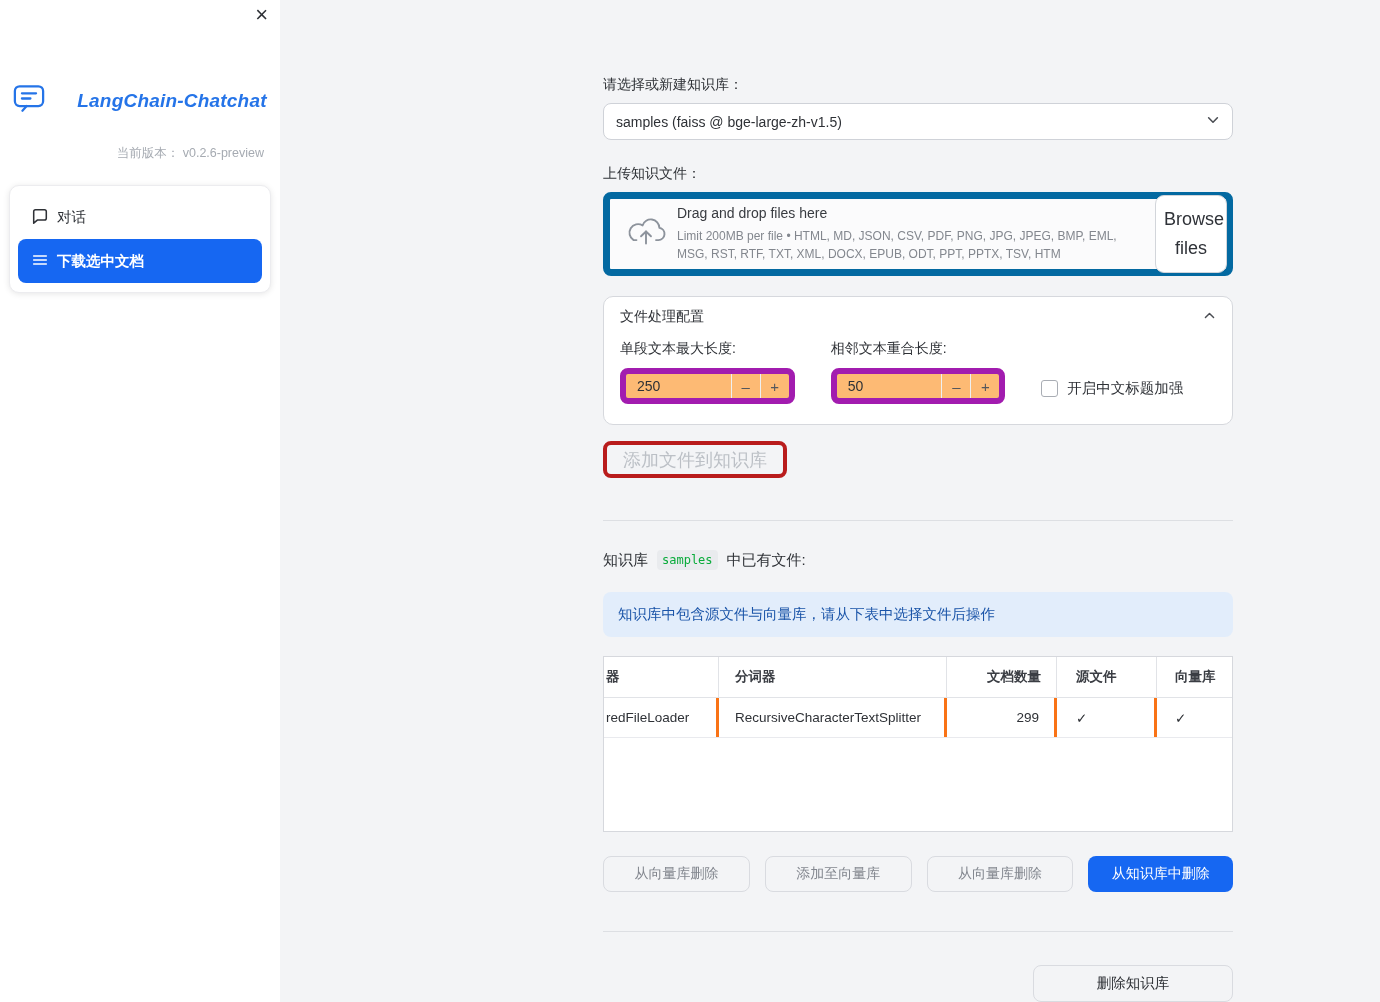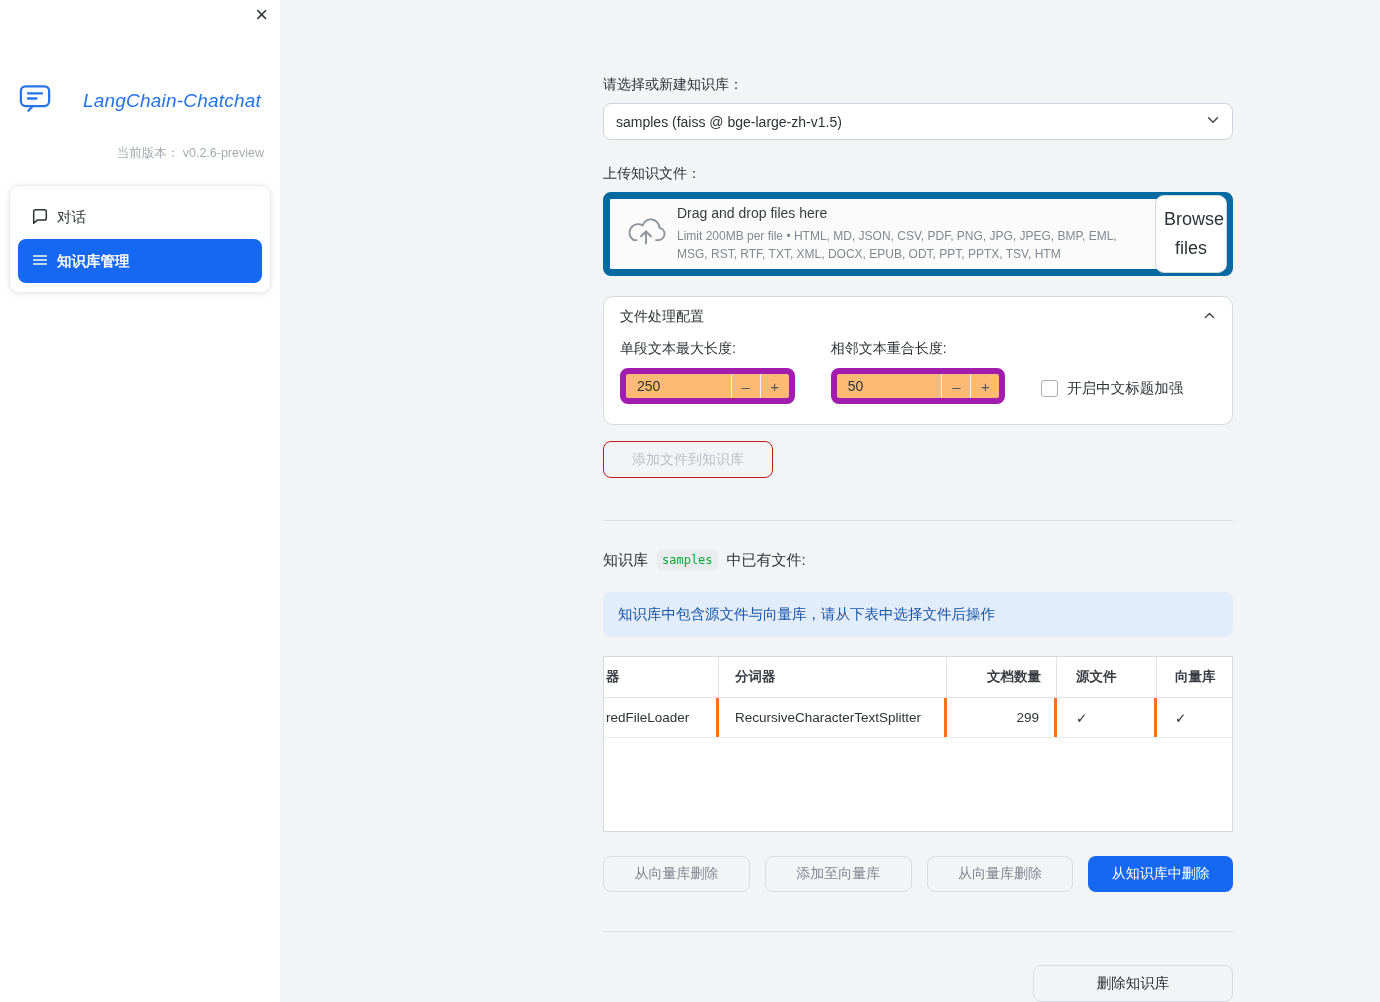--- a/index.html
+++ b/index.html
@@ -9,21 +9,21 @@
     font-family:"Liberation Sans","DejaVu Sans",sans-serif;
     background:#f3f4f6; color:#2e3136; position:relative; overflow:hidden;
   }
   button { font-family:inherit; cursor:pointer; }
 
   
   .sidebar { position:absolute; left:0; top:0; width:280px; height:100%; background:#fff; }
   .close-btn { position:absolute; top:4px; right:12px; background:none; border:none;
     font-size:22px; line-height:1; color:#2e3136; }
   .brand { margin-top:84px; display:flex; align-items:center; justify-content:center; gap:8px; }
-  .brand-text { color:#2574e8; font-weight:normal; font-style:italic; font-size:19px; letter-spacing:0.2px;margin-left:24px; }
+  .brand-text { color:#2574e8; font-weight:bold; font-style:italic; font-size:19px; letter-spacing:0.2px;margin-left:24px; }
   .version { margin-top:28px; text-align:right; padding-right:16px; font-size:12.5px; color:#a6abb2; }
   .menu-card { margin:23px 9px 0; background:#fff; border:1px solid #ececef; border-radius:10px;
     box-shadow:0 1px 6px rgba(0,0,0,0.10); padding:9px 8px; }
   .menu-item { display:flex; align-items:center; gap:8px; height:44px; padding:0 13px;
     border-radius:8px; font-size:14.5px; color:#2e3136; cursor:pointer; }
   .menu-item.active { background:var(--primary); color:#fff; font-weight:bold; }
   .menu-item svg { flex:0 0 auto; }
 
   
   .main-col { position:absolute; left:603px; top:0; width:630px; }
@@ -48,23 +48,23 @@
   .cfg-label { font-size:14px; margin:2px 0 10px; }
   .numinput { display:flex; align-items:stretch; height:36px; background:#fdba74;
     border:6px solid #a21caf; border-radius:8px; overflow:hidden; }
   .numinput .val { flex:1; display:flex; align-items:center; padding-left:11px; font-size:14px; }
   .numinput .step { width:29px; display:flex; align-items:center; justify-content:center;
     background:none; border:none; border-left:1px solid #eef0f2; color:#54575c; font-size:15px; }
   .checkbox-col { display:flex; align-items:center; gap:9px; padding-top:34px; }
   .checkbox { width:17px; height:17px; border:1.6px solid #a9adb4; border-radius:3px; background:#fff; cursor:pointer; }
   .checkbox-label { font-size:14.5px; }
 
-  .add-btn { margin-top:16px; display:inline-flex; align-items:center; height:37px; padding:0 28px;
-    background:transparent; border:1px solid #b91c1c; border-radius:8px; color:#bcc0c6;
-    font-size:14px; cursor:default; }
+  .add-btn { margin-top:16px; display:inline-flex; align-items:center; height:37px; padding:0 16px;
+    background:transparent; border:4px solid #b91c1c; border-radius:8px; color:#bcc0c6;
+    font-size:18px; cursor:default; }
 
   .divider { border:none; border-top:1px solid #dddfe3; }
   .div1 { margin-top:42px; }
   .div2 { margin-top:39px; }
 
   .existing-line { margin-top:29px; display:flex; align-items:center; gap:9px; font-size:15px; }
   .inline-code { font-family:"DejaVu Sans Mono","Liberation Mono",monospace; font-size:12px;
     color:#09ab3b; background:#e9ebee; padding:3px 5px; border-radius:4px; }
 
   .info-box { margin-top:22px; background:#e2edfb; color:#1a54a8; border-radius:8px;
@@ -121,21 +121,21 @@
         </svg>
       </span>
       <span>对话</span>
     </div>
     <div class="menu-item active">
       <span>
         <svg width="18" height="18" viewBox="0 0 20 20" fill="none" stroke="currentColor" stroke-width="1.7" stroke-linecap="round">
           <path d="M3 5.5h14M3 10h14M3 14.5h14"></path>
         </svg>
       </span>
-      <span>知识库管理</span>
+      <span>下载选中文档</span>
     </div>
   </div>
 </div>
 
 <div class="main-col">
 
   <div class="field-label lbl-kb">请选择或新建知识库：</div>
 
   <div class="selectbox">
     <span>samples (faiss @ bge-large-zh-v1.5)</span>

